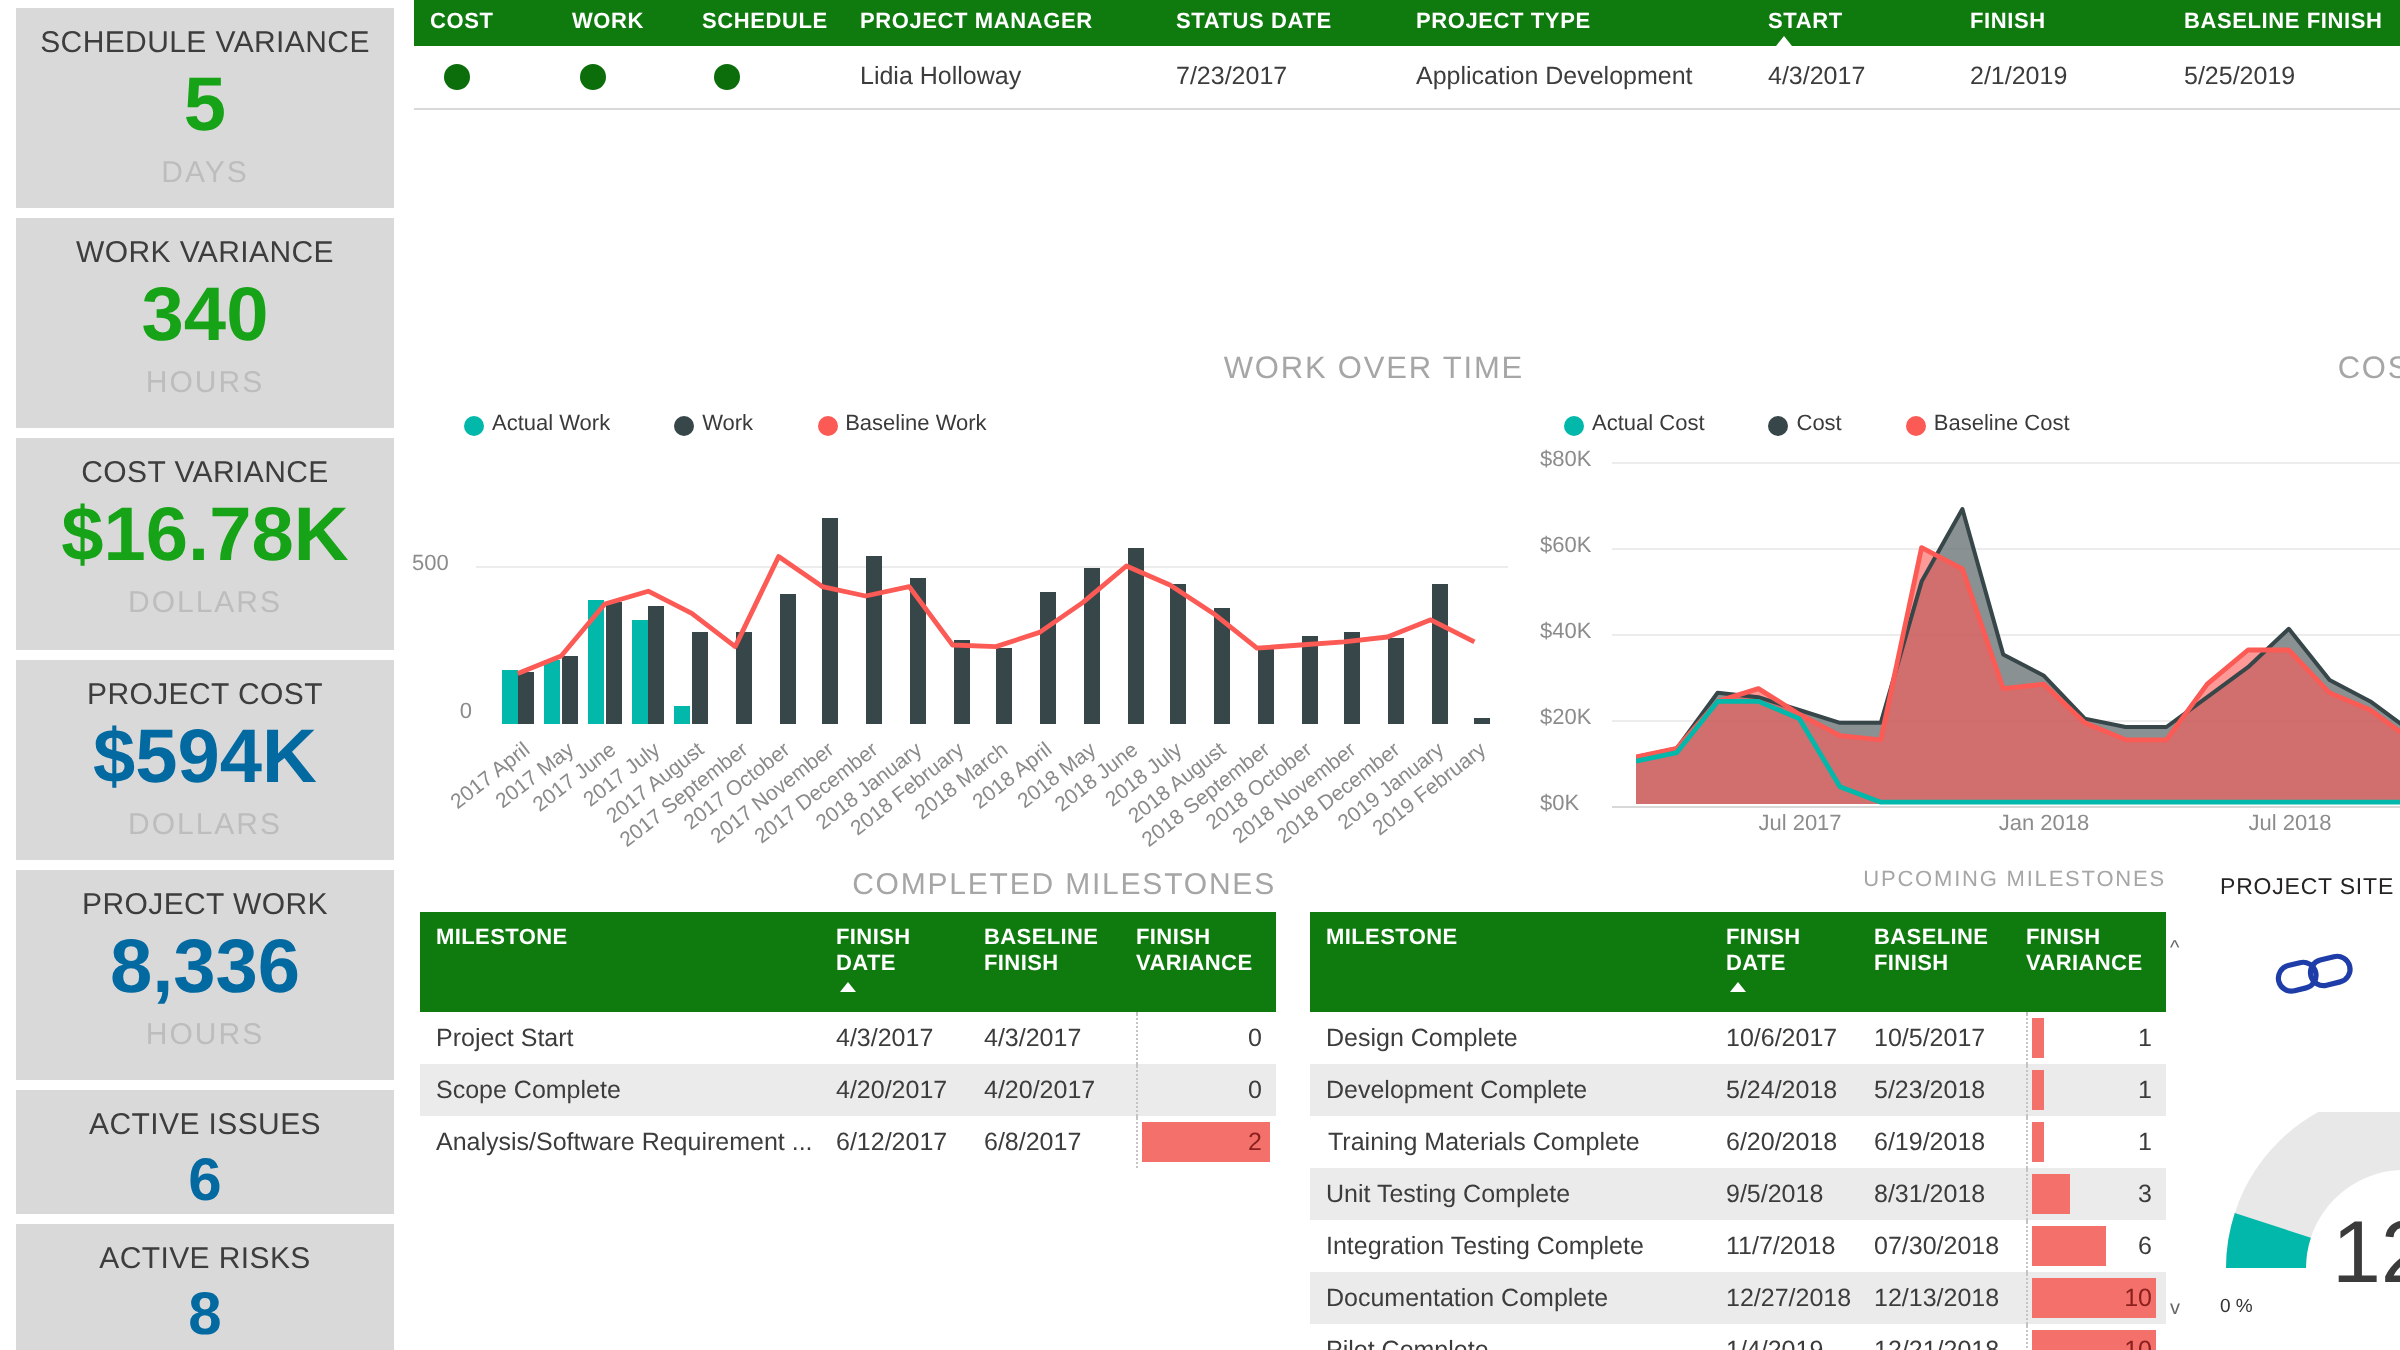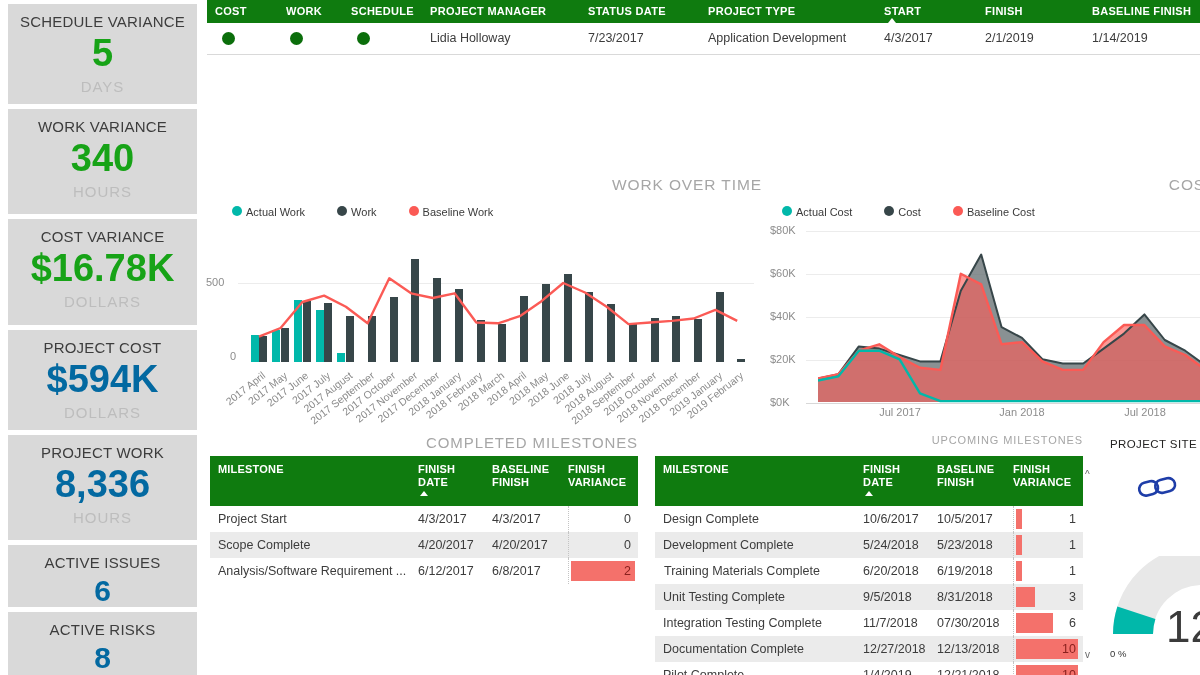--- a/index.html
+++ b/index.html
@@ -16,21 +16,21 @@
   
   .info-header{position:absolute;left:207px;top:0;width:993px;height:23px;background:#0f7b0f;}
   .info-h-cell{position:absolute;top:5px;font-size:11px;font-weight:bold;color:#ffffff;letter-spacing:.3px;white-space:nowrap;}
   .sort-caret{position:absolute;width:0;height:0;border-left:4px solid transparent;border-right:4px solid transparent;border-bottom:5px solid #ffffff;}
   .status-dot{position:absolute;width:13px;height:13px;border-radius:50%;background:#0b6e0b;top:32px;}
   .info-cell{position:absolute;top:31px;font-size:12.5px;color:#3c3c3c;white-space:nowrap;}
   .info-row-sep{position:absolute;left:207px;top:54px;width:993px;height:1px;background:#d9d9d9;}
   
   .chart-title{position:absolute;font-size:15.5px;color:#a6a6a6;letter-spacing:.9px;text-align:right;white-space:nowrap;}
   .legend{position:absolute;display:flex;gap:18px;align-items:center;}
-  .legend-item{display:flex;align-items:flex-start;gap:4px;font-size:11px;color:#3a3a3a;white-space:nowrap;padding-left:14px;}
+  .legend-item{display:flex;align-items:flex-end;gap:4px;font-size:11px;color:#3a3a3a;white-space:nowrap;padding-left:14px;}
   .legend-dot{width:10px;height:10px;border-radius:50%;}
   .tick{position:absolute;font-size:11px;color:#8c8c8c;white-space:nowrap;}
   .gridline{position:absolute;height:1px;background:#ececec;}
   .bar{position:absolute;bottom:0;width:8px;}
   .xlab{position:absolute;width:128px;text-align:right;font-size:10.5px;color:#8a8a8a;white-space:nowrap;
         transform:rotate(-38deg);transform-origin:100% 40%;}
   
   .ms-table{position:absolute;width:428px;}
   .ms-header{position:absolute;left:0;top:0;width:428px;height:50px;background:#0f7b0f;}
   .ms-h-cell{position:absolute;top:7px;font-size:11px;font-weight:bold;color:#ffffff;line-height:13px;letter-spacing:.2px;}
@@ -97,21 +97,21 @@
     </div>
   <div id="info-cells">
       <div class="status-dot" style="left: 222px;"></div>
       <div class="status-dot" style="left: 290px;"></div>
       <div class="status-dot" style="left: 357px;"></div>
       <div class="info-cell" style="left: 430px;">Lidia Holloway</div>
       <div class="info-cell" style="left: 588px;">7/23/2017</div>
       <div class="info-cell" style="left: 708px;">Application Development</div>
       <div class="info-cell" style="left: 884px;">4/3/2017</div>
       <div class="info-cell" style="left: 985px;">2/1/2019</div>
-      <div class="info-cell" style="left: 1092px;">1/14/2019</div>
+      <div class="info-cell" style="left: 1092px;">5/25/2019</div>
     </div>
   <div class="info-row-sep"></div>
 
   <div class="chart-title" style="left:212px;top:176px;width:550px;">WORK OVER TIME</div>
   <div class="legend" style="left:218px;top:206px;" id="work-legend">
       <div class="legend-item">
         <div class="legend-dot" style="background: rgb(1, 184, 170);"></div>
         <div>Actual Work</div>
       </div>
       <div class="legend-item">

